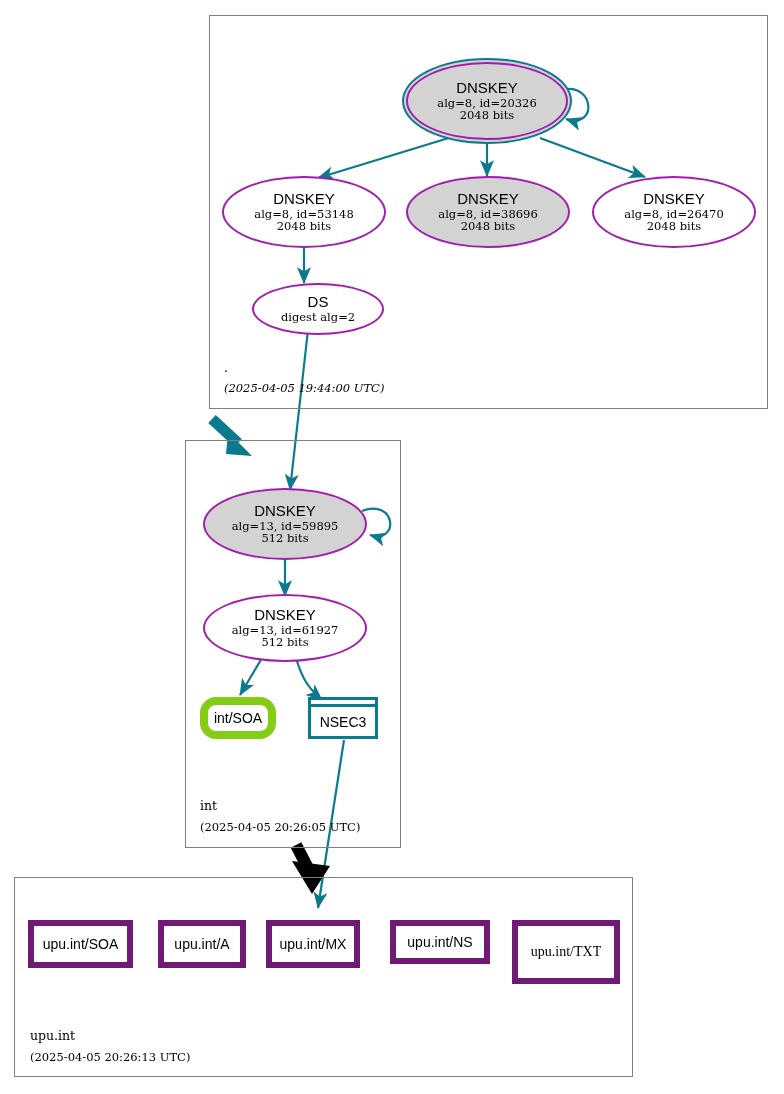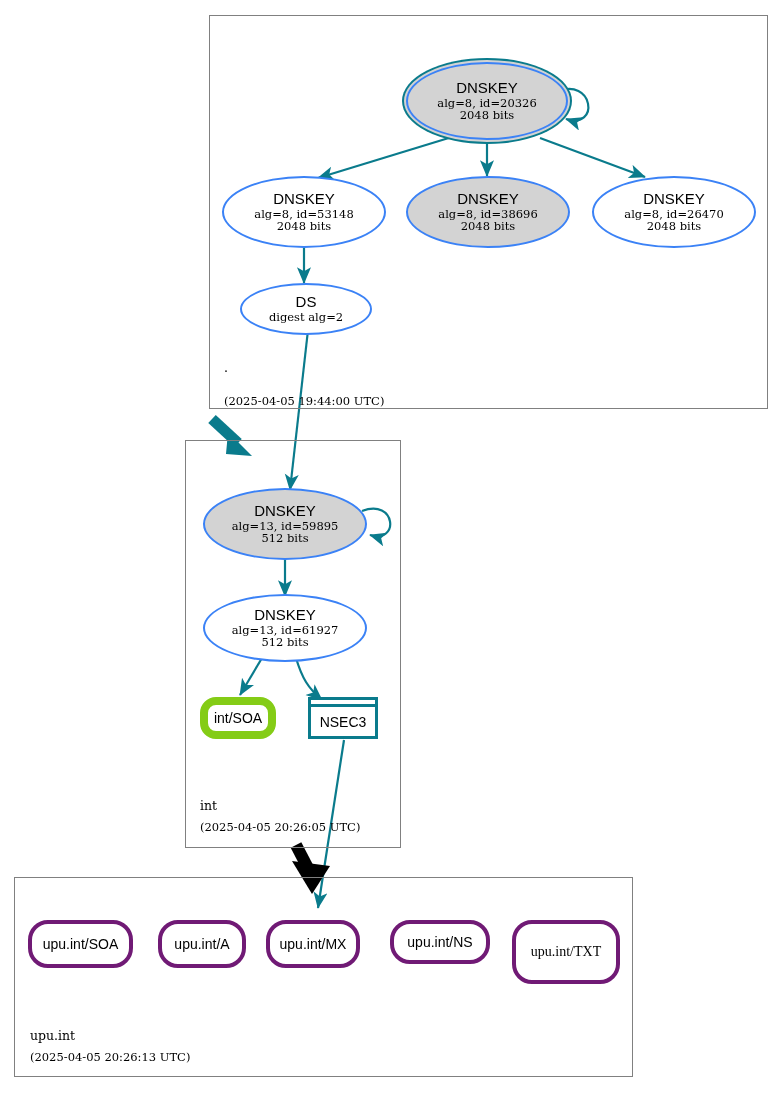--- a/index.html
+++ b/index.html
@@ -29,21 +29,21 @@
   }
   .node {
     position: absolute;
     display: flex;
     align-items: center;
     justify-content: center;
     text-align: center;
     box-sizing: border-box;
   }
   .ellipse {
-    border: 2px solid #3b82f6;
+    border: 2px solid #a21caf;
     border-radius: 50%;
     background: #ffffff;
   }
   .ellipse.shaded {
     background: #d3d3d3;
   }
   .ellipse.ksk {
     box-shadow: 0 0 0 2px #ffffff, 0 0 0 4px #0a7b8c;
   }
   .ellipse.ksk.shaded {
@@ -67,22 +67,22 @@
   }
   .rrset {
     border: 8px solid #84cc16;
     border-radius: 16px;
     background: #ffffff;
     font-family: "Liberation Sans", sans-serif;
     font-size: 14px;
     color: #000000;
   }
   .rrset.black {
-    border: 4px solid #701a75;
-    border-radius: 20px;
+    border: 6px solid #701a75;
+    border-radius: 0;
   }
   .nsec3 {
     border: 3px solid #0a7b8c;
     background: #ffffff;
     font-family: "Liberation Sans", sans-serif;
     font-size: 14px;
     color: #000000;
     flex-direction: column;
     padding: 0;
   }
@@ -183,29 +183,29 @@
 </div>
 
 <div class="node ellipse" style="left:592px; top:176px; width:164px; height:72px;">
   <span class="node-text">
     <span class="t-title">DNSKEY</span>
     <span class="t-sub">alg=8, id=26470</span>
     <span class="t-sub">2048 bits</span>
   </span>
 </div>
 
-<div class="node ellipse" style="left:240px; top:283px; width:132px; height:52px;">
+<div class="node ellipse" style="left:252px; top:283px; width:132px; height:52px;">
   <span class="node-text">
     <span class="t-title">DS</span>
     <span class="t-sub">digest alg=2</span>
   </span>
 </div>
 
 <div class="zone-label" style="left:224px; top:360px;">.</div>
-<div class="zone-time" style="left:224px; top:394px;">(2025-04-05 19:44:00 UTC)</div>
+<div class="zone-time" style="left:224px; top:381px;font-style:italic;">(2025-04-05 19:44:00 UTC)</div>
 
 <div class="zone-box" style="left:185px; top:440px; width:216px; height:408px;"></div>
 
 <div class="node ellipse shaded" style="left:203px; top:488px; width:164px; height:72px;">
   <span class="node-text">
     <span class="t-title">DNSKEY</span>
     <span class="t-sub">alg=13, id=59895</span>
     <span class="t-sub">512 bits</span>
   </span>
 </div>

